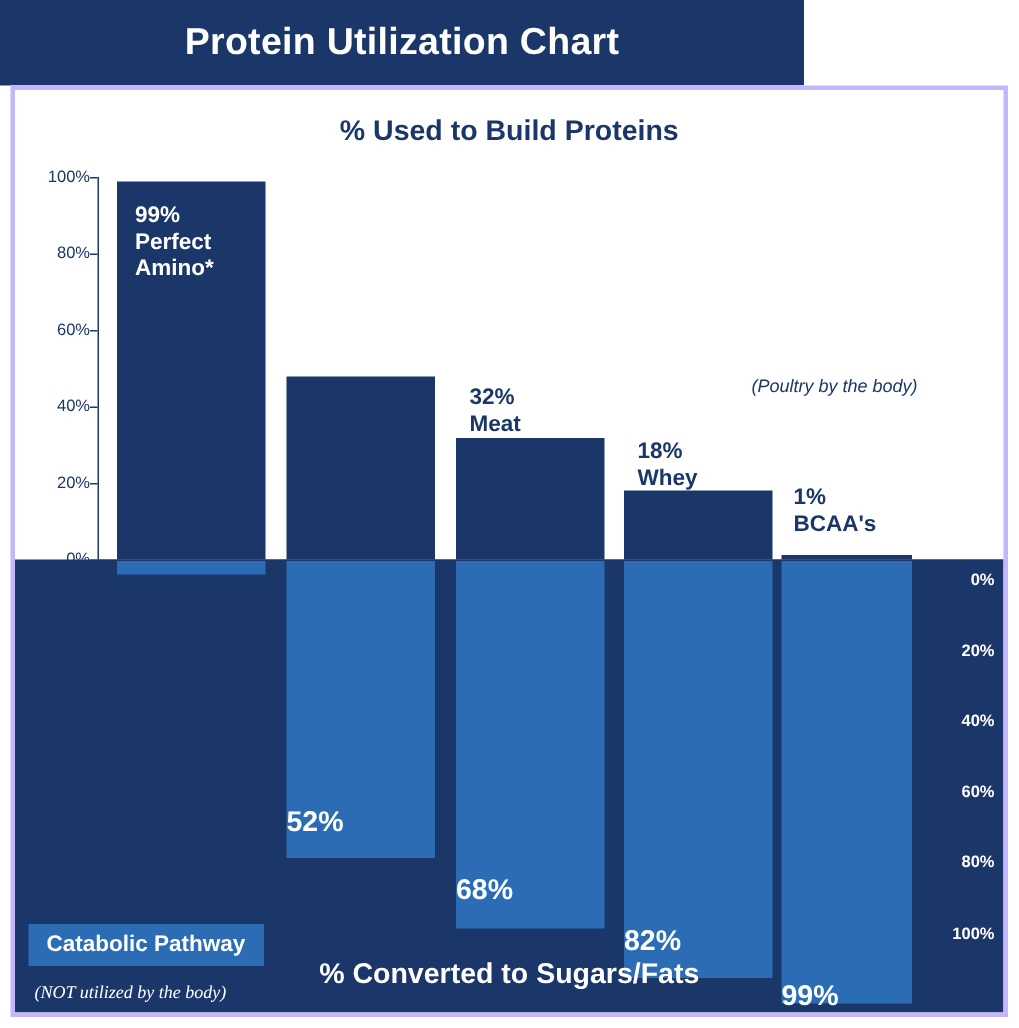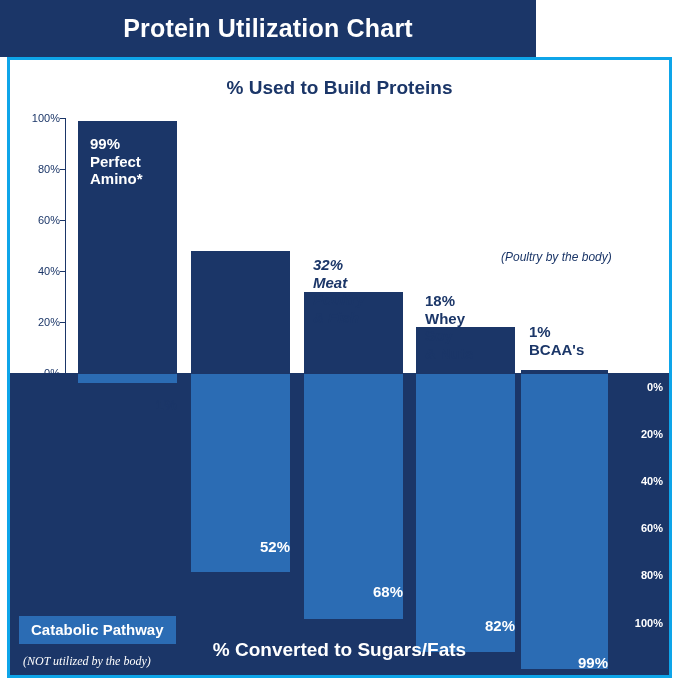--- a/index.html
+++ b/index.html
@@ -35,21 +35,21 @@
     font-weight: bold;
     letter-spacing: 0.2px;
   }
   
   .frame {
     position: absolute;
     left: 7px;
     top: 57px;
     width: 665px;
     height: 621px;
-    border: 3px solid #0ea5e9;
+    border: 3px solid #c4b5fd;
     box-sizing: border-box;
     background: #ffffff;
     overflow: hidden;
   }
   
   .top-heading {
     position: absolute;
     left: 0;
     top: 17px;
     width: 659px;
@@ -146,24 +146,24 @@
     line-height: 1.18;
     color: #1b3668;
     font-weight: bold;
     white-space: pre-line;
   }
   .lbl-up.on-bar {
     color: #ffffff;
   }
   .lbl-down {
     position: absolute;
-    font-size: 15px;
-    font-weight: bold;
-    color: #ffffff;
-    text-align: right;
+    font-size: 19px;
+    font-weight: bold;
+    color: #ffffff;
+    text-align: left;
   }
   .lbl-down.dark {
     color: #1b3668;
   }
   
   .pill {
     position: absolute;
     padding: 5px 12px 6px 12px;
     font-size: 15px;
     font-weight: bold;
@@ -228,21 +228,21 @@
 
       <div class="bar-down" style="left:68px;  top:314px; width:99px; height:9px;"></div>
       <div class="bar-down" style="left:181px; top:314px; width:99px; height:198px;"></div>
       <div class="bar-down" style="left:294px; top:314px; width:99px; height:245px;"></div>
       <div class="bar-down" style="left:406px; top:314px; width:99px; height:278px;"></div>
       <div class="bar-down" style="left:511px; top:314px; width:87px; height:295px;"></div>
 
       <div class="lbl-up on-bar" style="left:80px; top:75px;"><span>99%</span><br><span>Perfect</span><br><span>Amino*</span></div>
 
 
-      <div class="lbl-up" style="left:303px; top:196px;font-style:italic;"><span>32%</span><br><span>Meat</span><br><span>Poultry</span><br><span>&amp; Fish</span></div>
+      <div class="lbl-up" style="left:303px; top:196px;"><span>32%</span><br><span>Meat</span><br><span>Poultry</span><br><span>&amp; Fish</span></div>
 
       <div class="lbl-up" style="left:415px; top:232px;"><span>18%</span><br><span>Whey</span><br><span>Soy</span><br><span>&amp; Nuts</span></div>
 
       <div class="lbl-up" style="left:519px; top:263px;"><span>1%</span><br><span>BCAA's</span></div>
 
       <div class="lbl-down dark" style="left:68px;  top:336px; width:99px;">1%</div>
       <div class="lbl-down" style="left:181px; top:478px; width:99px;">52%</div>
       <div class="lbl-down" style="left:294px; top:523px; width:99px;">68%</div>
       <div class="lbl-down" style="left:406px; top:557px; width:99px;">82%</div>
       <div class="lbl-down" style="left:511px; top:594px; width:87px;">99%</div>

